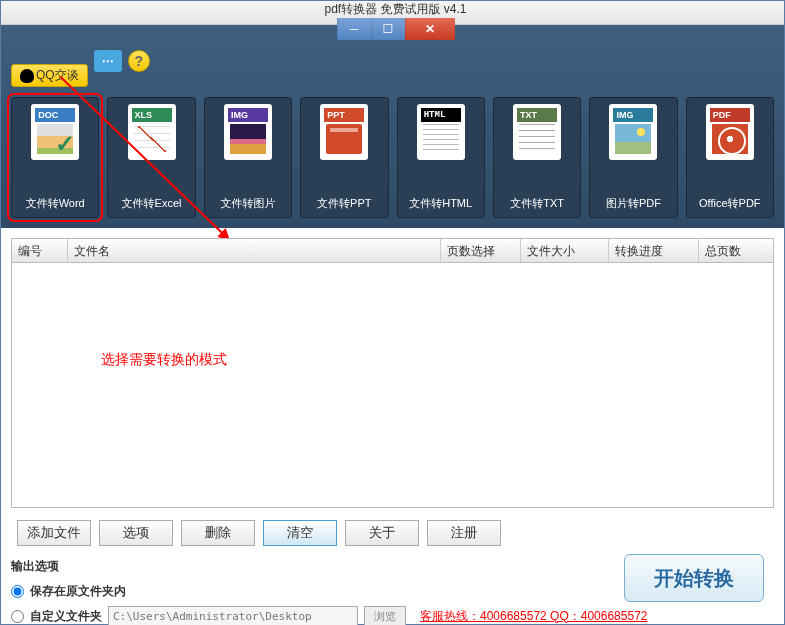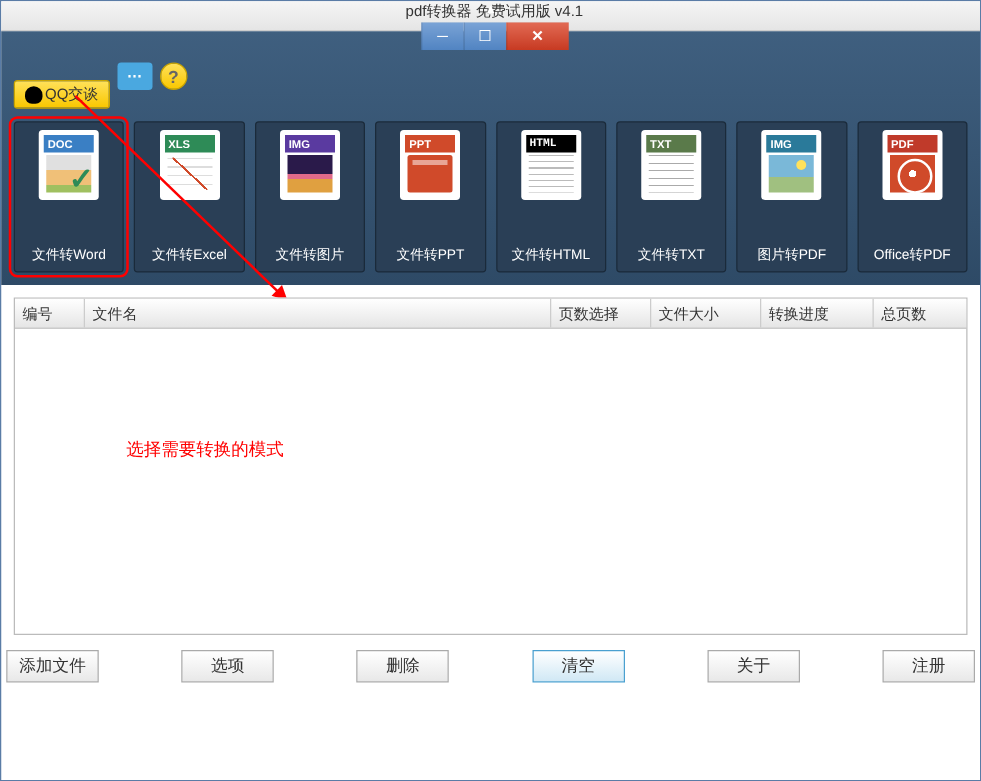--- a/index.html
+++ b/index.html
@@ -54,21 +54,21 @@
 .th { border-right: 1px solid #ccc; padding: 4px 6px; color: #333; }
 .th.c1 { width: 56px; }
 .th.c2 { flex: 1; }
 .th.c3 { width: 80px; }
 .th.c4 { width: 88px; font-family: Liberation Mono, monospace; }
 .th.c5 { width: 90px; }
 .th.c6 { width: 74px; border-right: none; }
 .annotation-line { position: absolute; width: 240px; height: 2px; background: #ff0000; transform: rotate(44deg); transform-origin: left top; left: 60px; top: 75px; }
 .annotation-line::after { content: ""; position: absolute; right: -2px; top: -5px; border: 6px solid transparent; border-left: 12px solid #ff0000; }
 .annotation-text { position: absolute; left: 100px; top: 350px; color: #ff0000; font-size: 14px; }
-.button-row { display: flex; gap: 8px; margin: 12px 4px; justify-content: space-between; }
+.button-row { display: flex; gap: 8px; margin: 12px 16px; }
 .app-btn { width: 74px; height: 26px; background: linear-gradient(#fff, #e8e8e8); border: 1px solid #aaa; color: #333; cursor: pointer; }
 .app-btn.highlighted { border: 1px solid #4aa0d0; background: linear-gradient(#fff, #d0e8f5); }
 .output-section { margin: 6px 10px; color: #333; position: relative; }
 .output-title { font-weight: bold; margin-bottom: 8px; }
 .radio-row { display: flex; align-items: center; margin: 6px 0; font-size: 12px; }
 .radio-row input[type="radio"] { margin-right: 6px; }
 .radio-row label { font-weight: bold; }
 .path-input { width: 250px; height: 20px; border: 1px solid #aaa; background: #f5f5f5; padding: 0 4px; font-family: Consolas, monospace; font-size: 11px; color: #777; margin-left: 6px; }
 .browse-btn { width: 42px; height: 20px; background: #eee; border: 1px solid #aaa; margin-left: 6px; color: #888; font-size: 11px; }
 .hotline { color: #ff0000; text-decoration: underline; margin-left: 14px; }
@@ -174,13 +174,28 @@
 
   <div class="button-row">
     <button class="app-btn">添加文件</button>
     <button class="app-btn">选项</button>
     <button class="app-btn">删除</button>
     <button class="app-btn highlighted">清空</button>
     <button class="app-btn">关于</button>
     <button class="app-btn">注册</button>
   </div>
 
+  <div class="output-section">
+    <div class="output-title">输出选项</div>
+    <button class="start-btn">开始转换</button>
+    <div class="radio-row">
+      <input type="radio" name="out" checked="" style="">
+      <label>保存在原文件夹内</label>
+    </div>
+    <div class="radio-row">
+      <input type="radio" name="out" style="">
+      <label>自定义文件夹</label>
+      <input class="path-input" type="text" readonly="" value="C:\Users\Administrator\Desktop" style="">
+      <button class="browse-btn">浏览</button>
+      <a class="hotline">客服热线：4006685572 QQ：4006685572</a>
+    </div>
+  </div>
 </div>
 
 </body></html>

